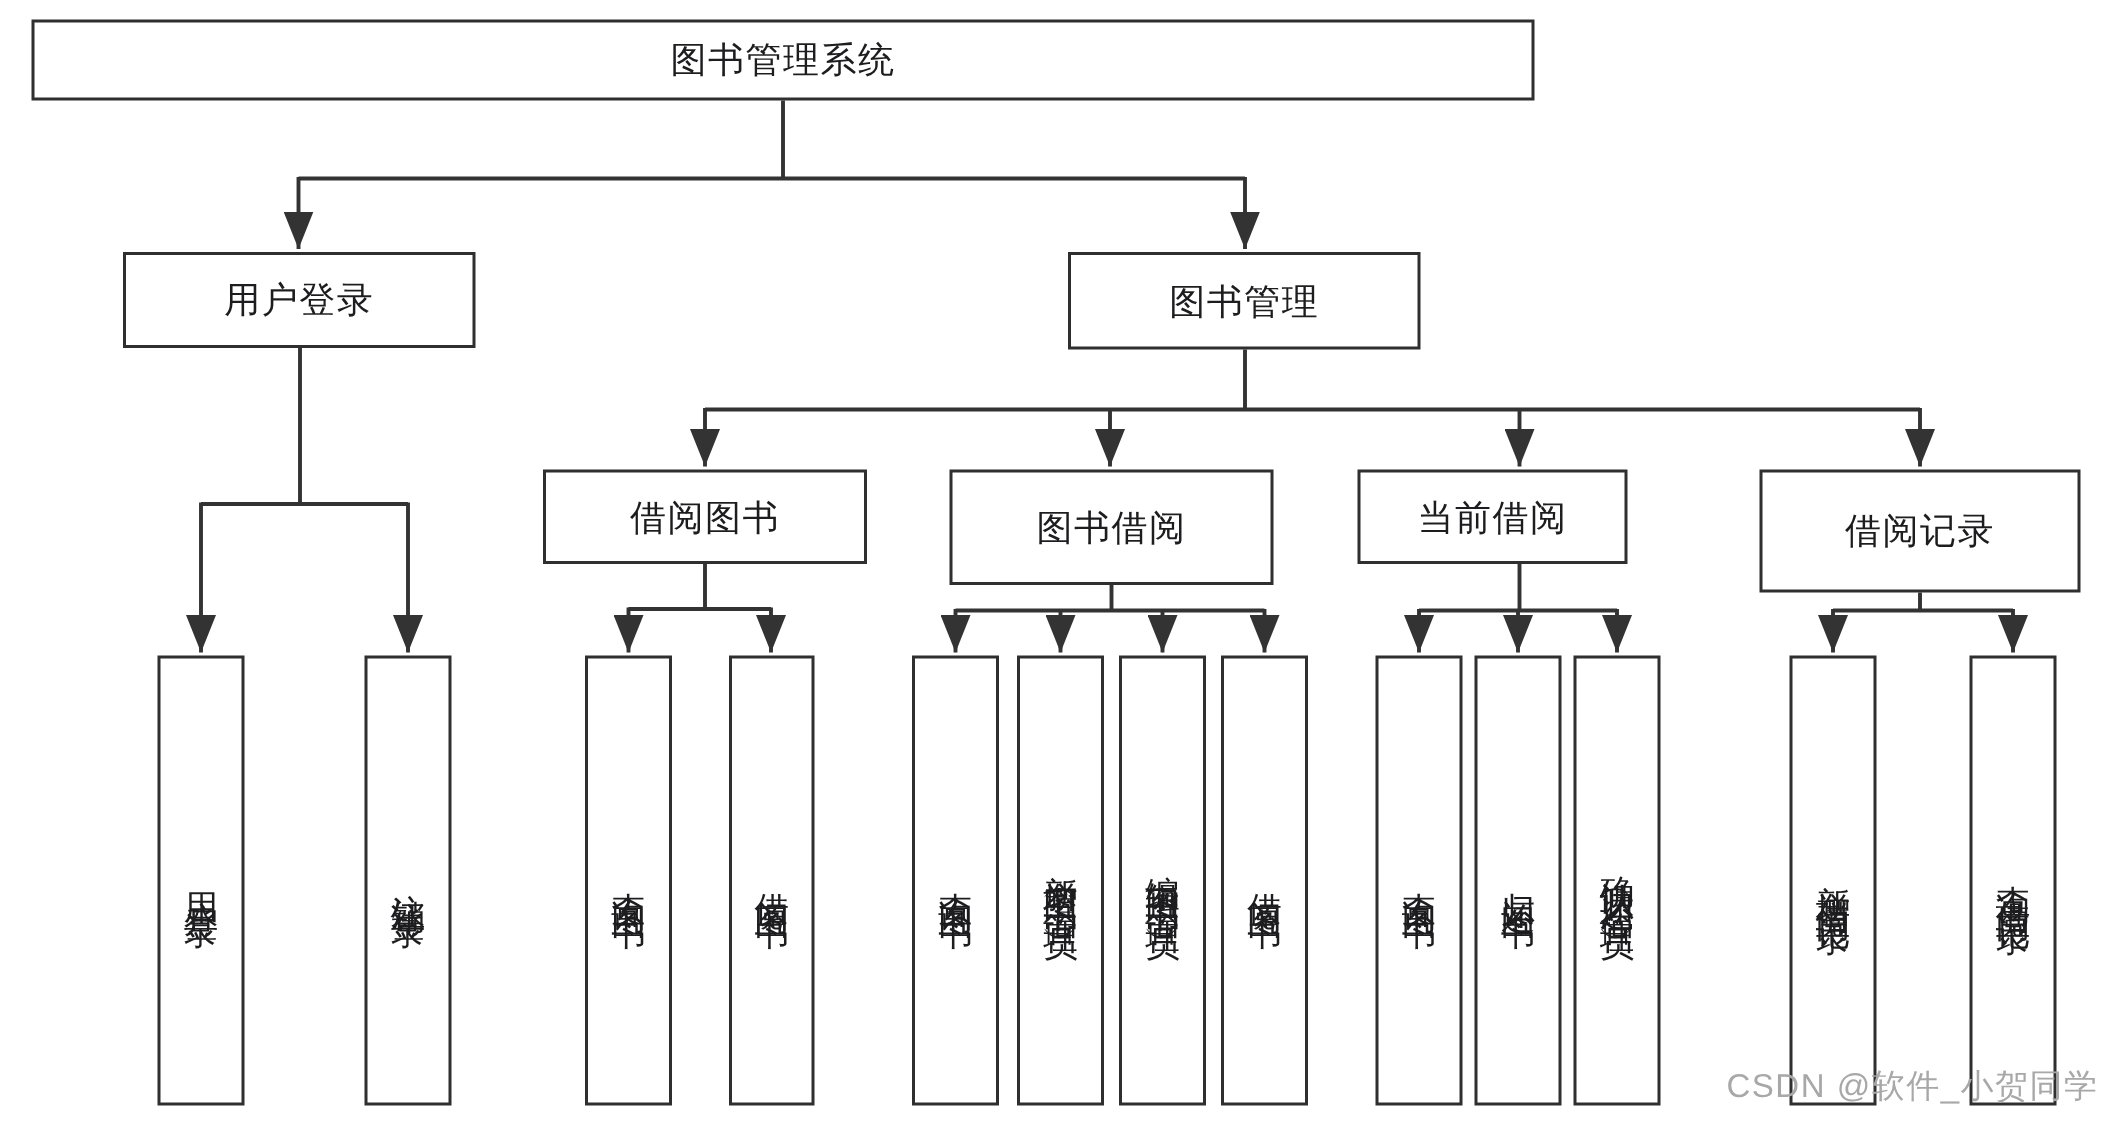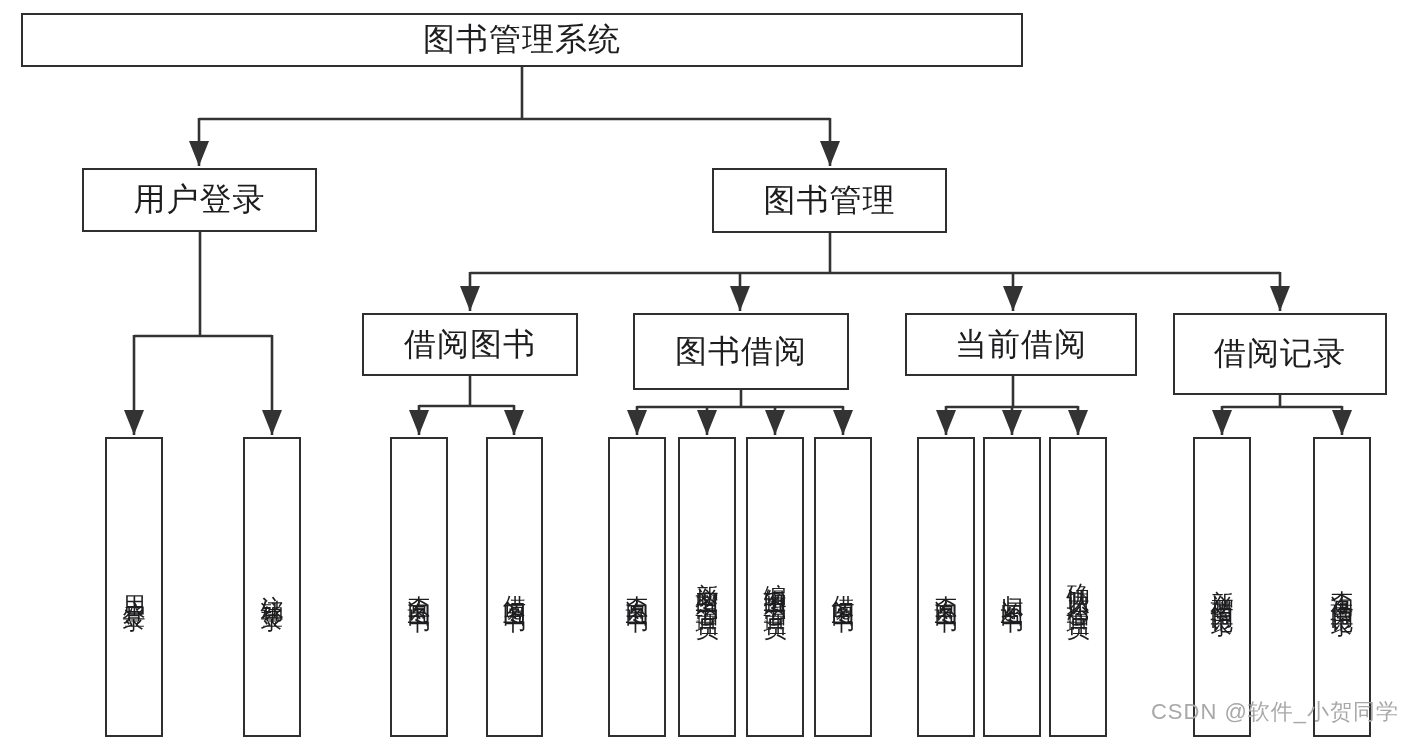--- a/index.html
+++ b/index.html
@@ -18,36 +18,36 @@
   }
   .box {
     position: absolute;
     box-sizing: border-box;
     background: #ffffff;
     border: 2px solid #2f2f2f;
     display: flex;
     align-items: center;
     justify-content: center;
     color: #1d1d1f;
-    font-size: 32px;
+    font-size: 24px;
     letter-spacing: 1px;
     text-align: center;
     z-index: 2;
   }
   .box.v {
     writing-mode: vertical-rl;
     text-orientation: mixed;
     letter-spacing: 5px;
     font-size: 23px;
     line-height: 1;
   }
   .watermark {
     position: absolute;
     right: 6px;
-    bottom: 20px;
+    bottom: 8px;
     font-size: 22px;
     color: #a8a8a8;
     letter-spacing: 1px;
     z-index: 3;
     white-space: nowrap;
   }
 </style>
 </head>
 <body>
 
@@ -103,21 +103,21 @@
     </g>
   </svg>
 
   <div class="box" style="left:21px; top:13px; width:1002px; height:54px;">图书管理系统</div>
 
   <div class="box" style="left:82px; top:168px; width:235px; height:64px;">用户登录</div>
   <div class="box" style="left:712px; top:168px; width:235px; height:65px;">图书管理</div>
 
   <div class="box" style="left:362px; top:313px; width:216px; height:63px;">借阅图书</div>
   <div class="box" style="left:633px; top:313px; width:216px; height:77px;">图书借阅</div>
-  <div class="box" style="left:905px; top:313px; width:232px; height:63px;">当前借阅</div>
+  <div class="box" style="left:905px; top:313px; width:180px; height:63px;">当前借阅</div>
   <div class="box" style="left:1173px; top:313px; width:214px; height:82px;">借阅记录</div>
 
   <div class="box v" style="left:105px; top:437px; width:58px; height:300px;">用户登录</div>
   <div class="box v" style="left:243px; top:437px; width:58px; height:300px;">注销登录</div>
 
   <div class="box v" style="left:390px; top:437px; width:58px; height:300px;">查询图书</div>
   <div class="box v" style="left:486px; top:437px; width:57px; height:300px;">借阅图书</div>
 
   <div class="box v" style="left:608px; top:437px; width:58px; height:300px;">查询图书</div>
   <div class="box v" style="left:678px; top:437px; width:58px; height:300px;">新增图书（管理员）</div>

